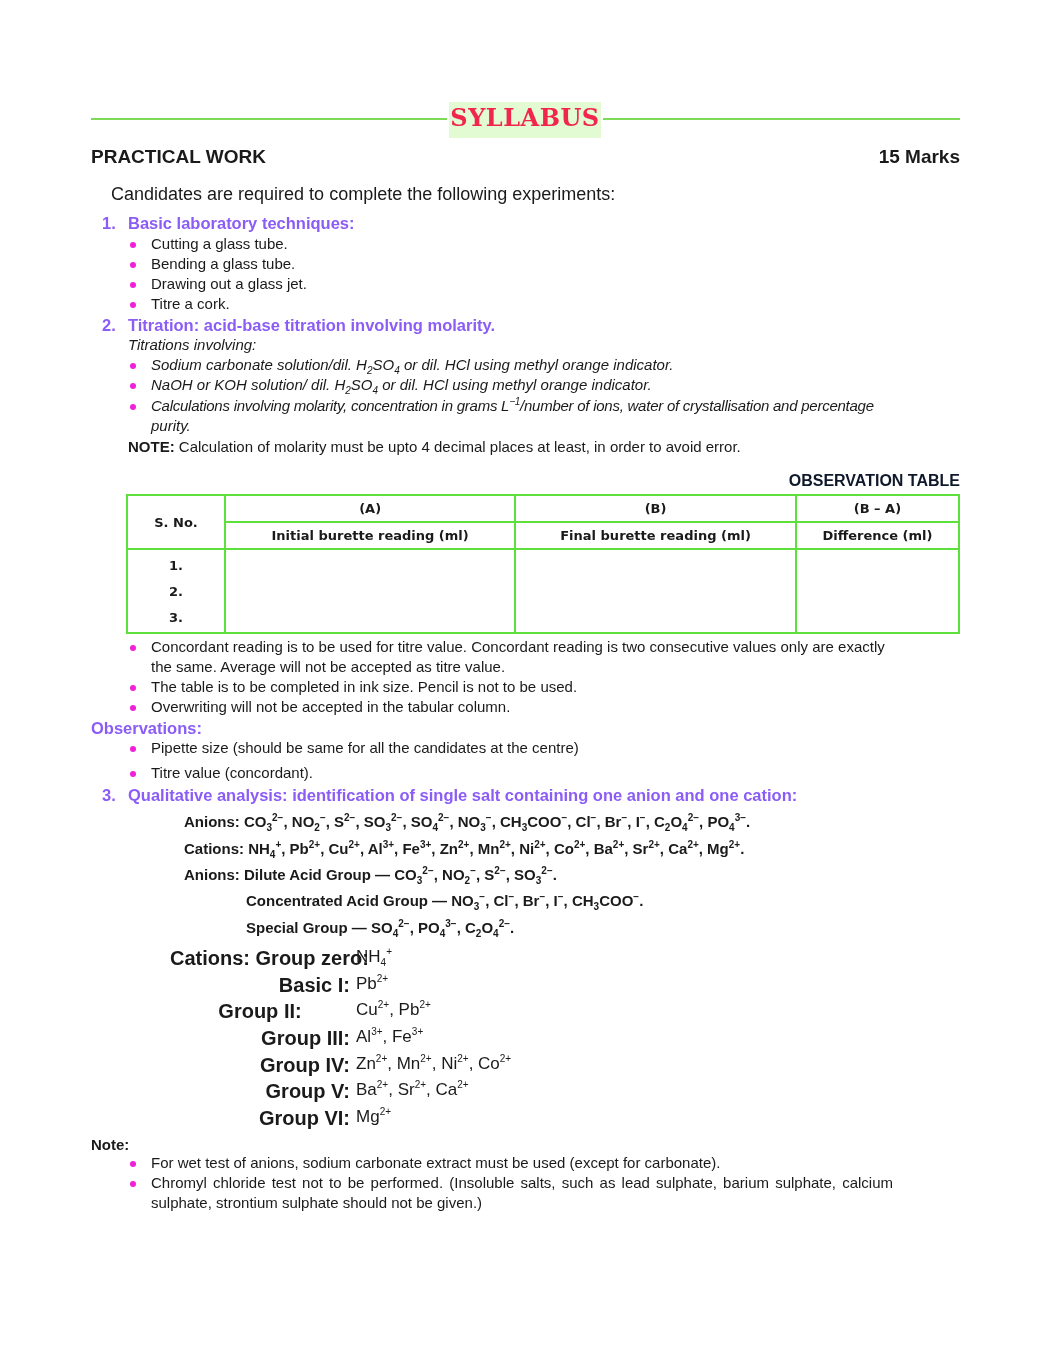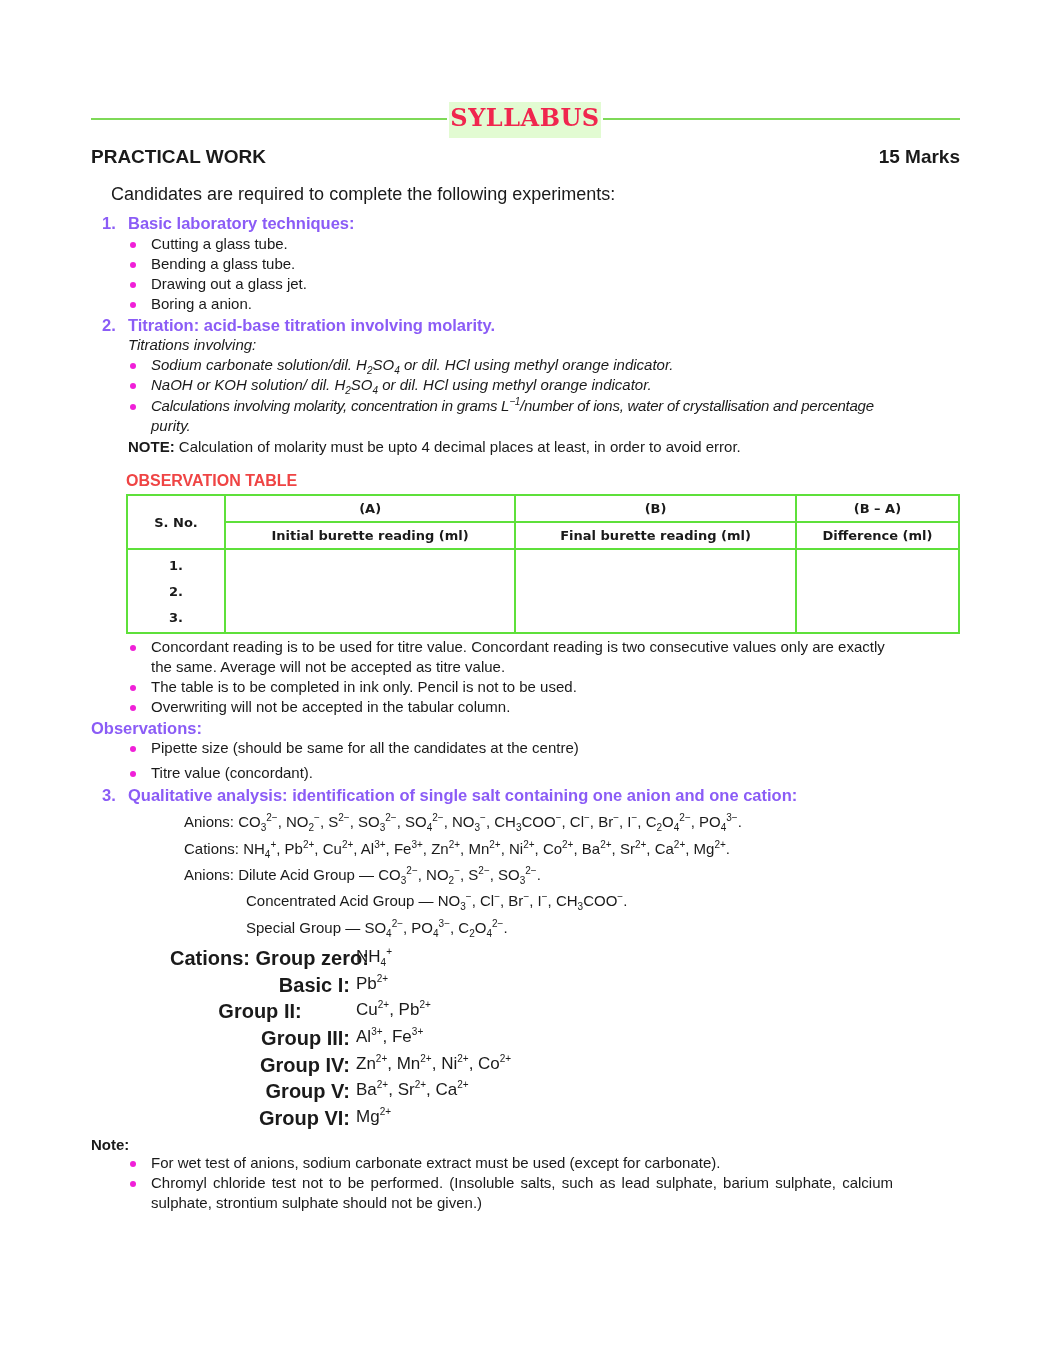--- a/index.html
+++ b/index.html
@@ -15,31 +15,31 @@
   .heading-row .right { position: absolute; right: 0; top: 0; }
   .lead { position: absolute; top: 184px; left: 91px; font-weight: normal; font-size: 18px; margin-left: 20px; }
 
   .sec-title { position: absolute; color: #8b5cf6; font-weight: bold; font-size: 16.5px; }
   .sec-num { display: inline-block; width: 26px; }
   .line { position: absolute; font-size: 15px; white-space: nowrap; }
   .line.it { font-style: italic; }
   .bullet { position: absolute; width: 6px; height: 6px; border-radius: 50%; background: #f020d8; }
   sub, sup { font-size: 10px; line-height: 0; }
 
-  .obs-title { position: absolute; top: 472px; left: 126px; width: 834px; text-align: left; color: #ef4444; font-weight: bold; font-size: 16px; }
+  .obs-title { position: absolute; top: 472px; left: 126px; width: 834px; text-align: right; color: #0f172a; font-weight: bold; font-size: 16px; }
   table.obs { position: absolute; top: 494px; left: 126px; width: 834px; border-collapse: collapse; font-family: "DejaVu Sans", sans-serif; }
   table.obs td, table.obs th { border: 2px solid #5ee03a; font-size: 13px; font-weight: bold; text-align: center; padding: 0; }
   table.obs .h1 { height: 25px; }
   table.obs .h2 { height: 25px; }
   table.obs .sno { width: 96px; }
   table.obs .body td { height: 78px; vertical-align: top; }
   .snos { display: flex; flex-direction: column; padding-top: 4px; }
   .snos span { height: 26px; line-height: 24px; }
 
-  .ion-line { position: absolute; font-size: 15px; white-space: nowrap; }
+  .ion-line { position: absolute; font-size: 15px; white-space: nowrap; font-weight: bold; }
   .cat-line { position: absolute; font-size: 17px; white-space: nowrap; }
   .cat-label { position: absolute; font-size: 20px; text-align: right; width: 180px; white-space: nowrap; font-weight: bold; }
   .note-head { position: absolute; top: 1136px; left: 91px; font-weight: bold; font-size: 15px; }
 </style>
 </head>
 <body>
 
 <div class="rule-row">
   <div class="rule-line left"></div>
   <div class="syllabus-box">
@@ -57,21 +57,21 @@
 <div class="sec-title" style="top:214px;left:102px;">
   <span class="sec-num">1.</span><span>Basic laboratory techniques:</span>
 </div>
 <div class="bullet" style="top:242px;left:130px;"></div>
 <div class="line" style="top:235px;left:151px;">Cutting a glass tube.</div>
 <div class="bullet" style="top:262px;left:130px;"></div>
 <div class="line" style="top:255px;left:151px;">Bending a glass tube.</div>
 <div class="bullet" style="top:282px;left:130px;"></div>
 <div class="line" style="top:275px;left:151px;">Drawing out a glass jet.</div>
 <div class="bullet" style="top:302px;left:130px;"></div>
-<div class="line" style="top:295px;left:151px;">Boring a anion.</div>
+<div class="line" style="top:295px;left:151px;">Titre a cork.</div>
 
 <div class="sec-title" style="top:316px;left:102px;">
   <span class="sec-num">2.</span><span>Titration: acid-base titration involving molarity.</span>
 </div>
 <div class="line it" style="top:336px;left:128px;">Titrations involving:</div>
 <div class="bullet" style="top:363px;left:130px;"></div>
 <div class="line it html" style="top:356px;left:151px;">Sodium carbonate solution/dil. H<sub>2</sub>SO<sub>4</sub> or dil. HCl using methyl orange indicator.</div>
 <div class="bullet" style="top:383px;left:130px;"></div>
 <div class="line it html" style="top:376px;left:151px;">NaOH or  KOH solution/ dil. H<sub>2</sub>SO<sub>4</sub> or dil. HCl using methyl orange indicator.</div>
 <div class="bullet" style="top:404px;left:130px;"></div>
@@ -107,21 +107,21 @@
     <td></td>
     <td></td>
   </tr>
 </tbody>
   </table>
 
 <div class="bullet" style="top:645px;left:130px;"></div>
 <div class="line" style="top:638px;left:151px;">Concordant reading is to be used for titre value. Concordant  reading is two consecutive values only are exactly</div>
 <div class="line" style="top:658px;left:151px;">the same.  Average will not be accepted as titre value.</div>
 <div class="bullet" style="top:685px;left:130px;"></div>
-<div class="line" style="top:678px;left:151px;">The table is to be completed in ink only. Pencil is not to be used.</div>
+<div class="line" style="top:678px;left:151px;">The table is to be completed in ink size. Pencil is not to be used.</div>
 <div class="bullet" style="top:705px;left:130px;"></div>
 <div class="line" style="top:698px;left:151px;">Overwriting will not be accepted in the tabular column.</div>
 
 <div class="sec-title" style="top:719px;left:91px;">Observations:</div>
 <div class="bullet" style="top:746px;left:130px;"></div>
 <div class="line" style="top:739px;left:151px;">Pipette size (should be same for all the candidates at the centre)</div>
 <div class="bullet" style="top:771px;left:130px;"></div>
 <div class="line" style="top:764px;left:151px;">Titre value (concordant).</div>
 
 <div class="sec-title" style="top:786px;left:102px;">

